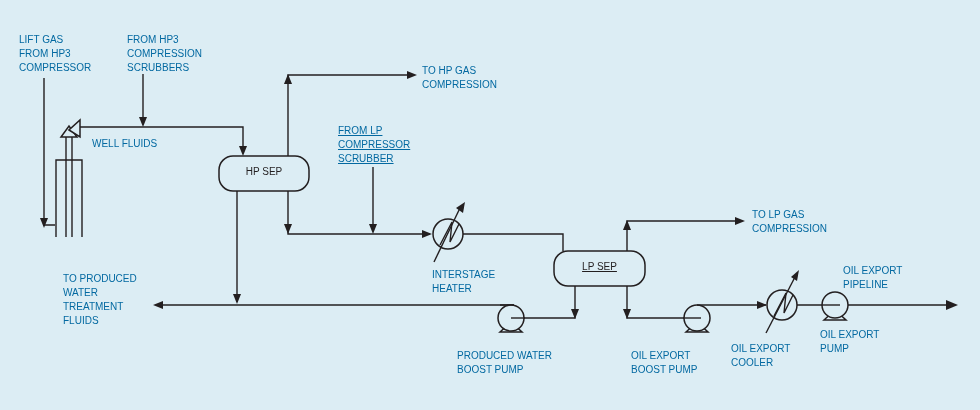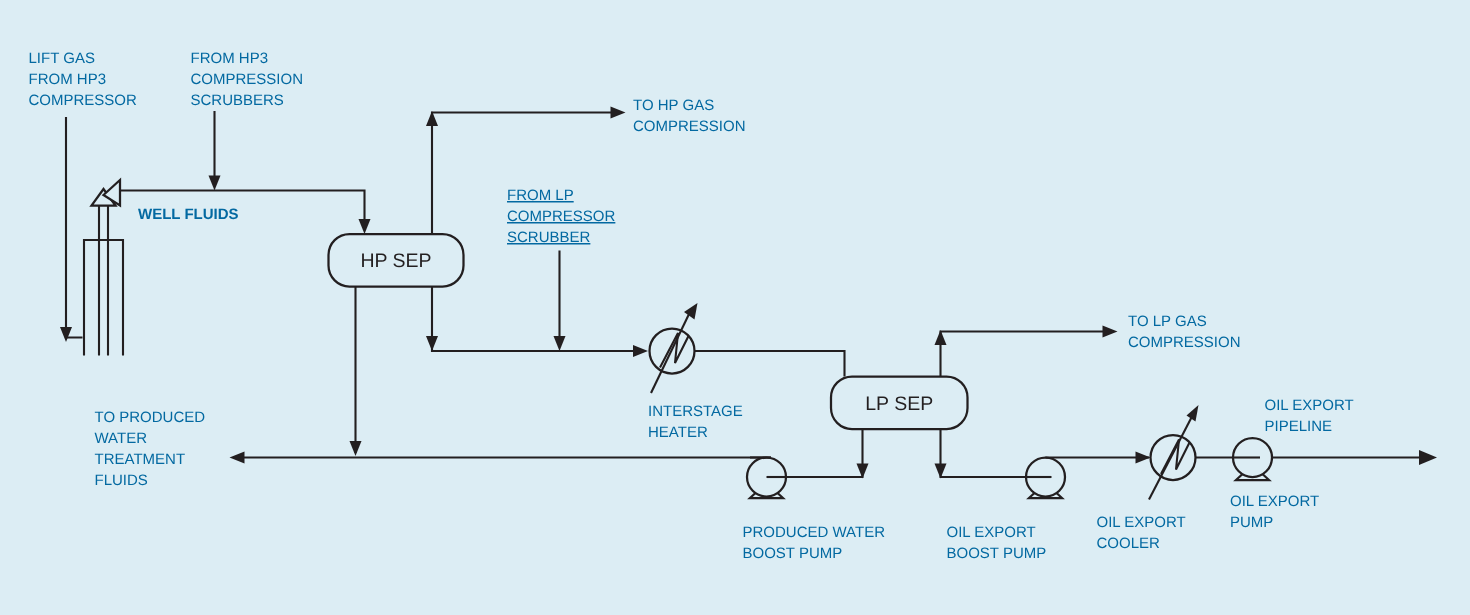--- a/index.html
+++ b/index.html
@@ -1,19 +1,19 @@
 <!DOCTYPE html>
 <html><head>
 <meta charset="utf-8">
 <style>
   html, body { margin: 0; padding: 0; }
   body { width: 980px; height: 410px; background: #dcedf4; overflow: hidden; position: relative; font-family: "Liberation Sans", sans-serif; }
   #diagram { position: absolute; left: 0; top: 0; }
   .lbl { position: absolute; font-size: 10px; line-height: 14px; color: #0369a1; white-space: pre; letter-spacing: 0; }
-  .vessel-label { position: absolute; font-size: 13px; color: #231f20; text-align: center; }
+  .vessel-label { position: absolute; font-size: 10px; color: #231f20; text-align: center; }
   svg .ln { stroke: #231f20; stroke-width: 1.4; fill: none; }
   svg .ah { fill: #231f20; stroke: none; }
   svg .eq { stroke: #231f20; stroke-width: 1.5; fill: #dcedf4; }
 </style>
 </head>
 <body>
 
 <svg id="diagram" width="980" height="410" viewBox="0 0 980 410">
 
   <g>
@@ -133,39 +133,39 @@
     <polygon class="ah" points="946,300 958,305 946,310"></polygon>
   </g>
 </svg>
 
 <div class="lbl" style="left:19px; top:33px;">LIFT GAS
 FROM HP3
 COMPRESSOR</div>
 <div class="lbl" style="left:127px; top:33px;">FROM HP3
 COMPRESSION
 SCRUBBERS</div>
-<div class="lbl" style="left:92px; top:137px;font-weight:bold;">WELL FLUIDS</div>
+<div class="lbl" style="left:92px; top:137px;">WELL FLUIDS</div>
 <div class="lbl" style="left:422px; top:64px;">TO HP GAS
 COMPRESSION</div>
 <div class="lbl" style="left:338px; top:124px;text-decoration:underline;">FROM LP
 COMPRESSOR
 SCRUBBER</div>
 <div class="lbl" style="left:386px; top:268px;margin-left:46px;">INTERSTAGE
 HEATER</div>
 <div class="lbl" style="left:752px; top:208px;">TO LP GAS
 COMPRESSION</div>
 <div class="lbl" style="left:63px; top:272px;">TO PRODUCED
 WATER
 TREATMENT
 FLUIDS</div>
-<div class="lbl" style="left:457px; top:349px;margin-left:38px;">PRODUCED WATER
+<div class="lbl" style="left:457px; top:349px;">PRODUCED WATER
 BOOST PUMP</div>
 <div class="lbl" style="left:631px; top:349px;">OIL EXPORT
 BOOST PUMP</div>
 <div class="lbl" style="left:731px; top:342px;">OIL EXPORT
 COOLER</div>
 <div class="lbl" style="left:820px; top:328px;">OIL EXPORT
 PUMP</div>
 <div class="lbl" style="left:843px; top:264px;">OIL EXPORT
 PIPELINE</div>
 
 <div class="vessel-label" style="left:219px; top:166px; width:90px;">HP SEP</div>
-<div class="vessel-label" style="left:554px; top:261px; width:91px;">LP SEP</div>
+<div class="vessel-label" style="left:554px; top:261px; width:91px;text-decoration:underline;">LP SEP</div>
 
 </body></html>

